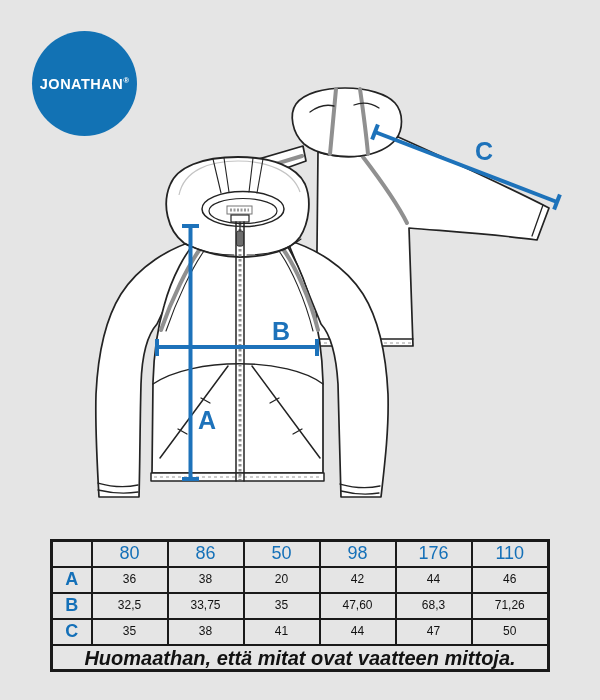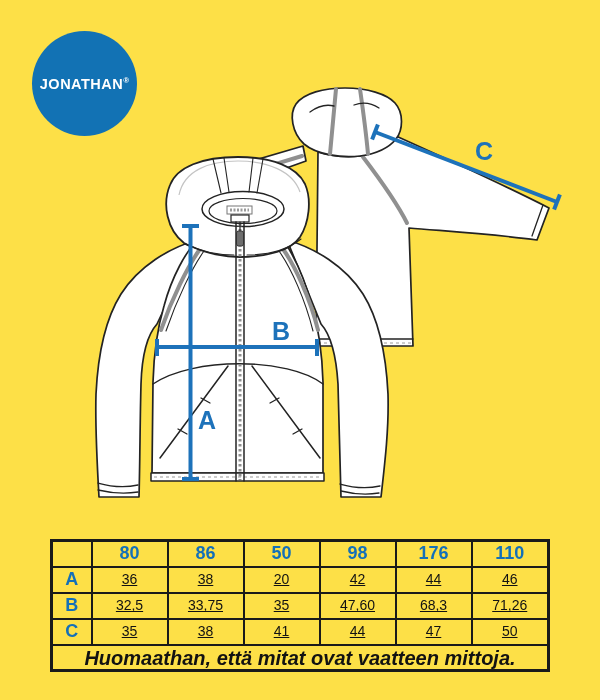--- a/index.html
+++ b/index.html
@@ -1,16 +1,16 @@
 <!DOCTYPE html>
 <html><head>
 <meta charset="utf-8">
 <style>
   html,body{margin:0;padding:0;background:#fff;}
-  .page{position:relative;width:600px;height:700px;background:#fde047;
+  .page{position:relative;width:600px;height:700px;background:#e5e5e5;
         font-family:"Liberation Sans",sans-serif;overflow:hidden;}
 
   
   .logo{position:absolute;left:32px;top:31px;width:105px;height:105px;
         border-radius:50%;background:#1272b4;display:flex;align-items:center;
         justify-content:center;}
   .logo-text{color:#ffffff;font-weight:bold;font-size:14.5px;letter-spacing:.5px;
         white-space:nowrap;}
   .logo-text sup{font-size:8px;vertical-align:super;letter-spacing:0;}
 
@@ -24,23 +24,23 @@
   .teeth{fill:none;stroke:#8f8f8f;stroke-width:3;stroke-dasharray:2.5 2.5;}
   .meas{fill:none;stroke:#1d72ba;stroke-width:4;stroke-linecap:butt;}
   .mlabel{font-family:"Liberation Sans",sans-serif;font-weight:bold;font-size:25px;
         fill:#1d72ba;text-anchor:middle;}
 
   
   table.size-table{position:absolute;left:50px;top:539px;width:497px;
         border-collapse:collapse;table-layout:fixed;border:3px solid #1a1a1a;}
   .size-table th,.size-table td{border:2px solid #1a1a1a;height:24px;
         text-align:center;vertical-align:middle;padding:0;line-height:1.1;}
-  .size-table th.size-h{color:#1470b8;font-size:18px;font-weight:bold;border-radius:8px;}
+  .size-table th.size-h{color:#1470b8;font-size:18px;font-weight:normal;border-radius:8px;}
   .size-table th.row-label{color:#1470b8;font-size:18px;font-weight:bold;}
-  .size-table td.val{color:#121212;font-size:14px;font-weight:normal;text-decoration:underline;}
+  .size-table td.val{color:#121212;font-size:12px;font-weight:normal;}
   .size-table td.footnote{font-size:20px;font-weight:bold;font-style:italic;
         color:#121212;height:23px;}
 </style>
 </head>
 <body>
 
 <div class="page">
 
   <div class="logo">
     <span class="logo-text"><span>JONATHAN</span><sup>®</sup></span>

